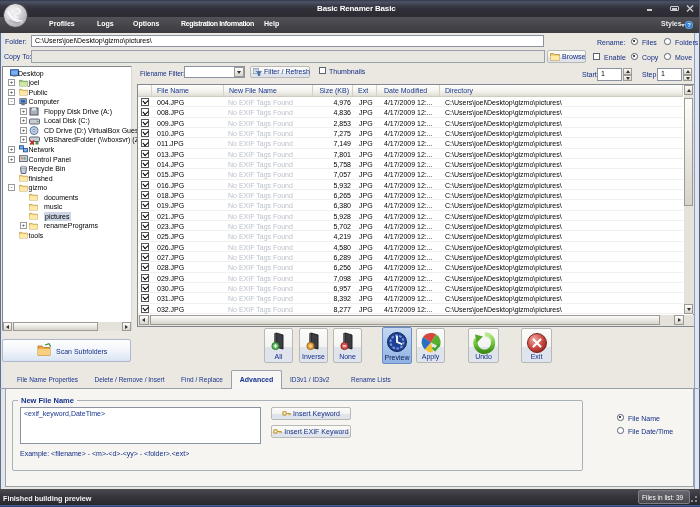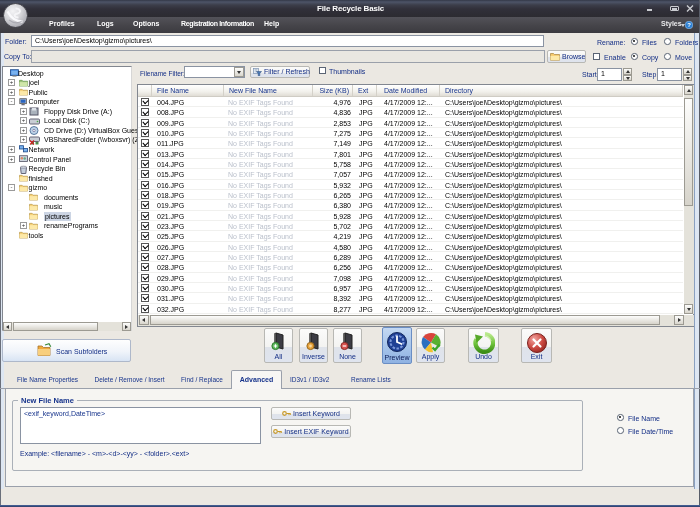--- a/index.html
+++ b/index.html
@@ -50,21 +50,21 @@
 .gb{position:absolute;border:1px solid #aab0b8;border-radius:2px}
 .gbt{position:absolute;top:-4px;background:#f6f5f2;padding:0 3px;font-weight:bold;color:#17348c;font-size:7.5px;line-height:8px}
 #sbar{left:0;top:489px;width:700px;height:16px;background:linear-gradient(#4a494f 0%,#37363c 45%,#28272d 100%)}
 #sbar .txt{position:absolute;left:3px;top:5px;color:#f2f2f2;font-size:7.2px;font-weight:bold}
 #fpanel{position:absolute;left:638px;top:1px;width:52px;height:14px;background:linear-gradient(#6a696f,#48474d);border:1px solid #7e7e84;border-radius:2px;color:#fff;font-size:6.5px;padding:3px 0 0 3px;white-space:nowrap}
 #bstrip{left:0;top:505px;width:700px;height:2px;background:linear-gradient(#4a66a0,#2c3c63)}
 </style></head><body>
 <div id="win">
     <div class="ab" id="tbar"></div>
     <div class="ab" id="mbar"></div>
-    <div class="ab" id="title">File Recycle Basic</div>
+    <div class="ab" id="title">Basic Renamer Basic</div>
     <div class="ab" style="left:647px;top:9px;width:5px;height:1.5px;background:#c9cbd0"></div>
     <div class="ab" style="left:670px;top:6px;width:9px;height:5px;border:1px solid #c9cbd0;border-radius:1px">
       <div class="ab" style="left:1px;top:1px;width:5px;height:2px;background:#c9cbd0"></div>
     </div>
     <svg class="ab" style="left:686px;top:5px" width="8" height="7" viewBox="0 0 8 7">
       <path d="M1 0.5 L7 6.5 M7 0.5 L1 6.5" stroke="#c9cbd0" stroke-width="1.4"></path>
     </svg>
     <svg class="ab" style="left:3px;top:3px" width="25" height="25" viewBox="0 0 25 25">
 <defs>
         <radialGradient id="lg" cx="38%" cy="32%" r="78%">
@@ -575,13 +575,24 @@
       </svg> Insert Keyword</div>
     <div class="ab btn" style="left:271px;top:425px;width:80px;height:13px;line-height:11px"><svg width="9" height="7" viewBox="0 0 9 7" style="vertical-align:-1px">
         <circle cx="2.5" cy="3.5" r="1.8" fill="none" stroke="#c89a2a" stroke-width="1.2"></circle>
         <path d="M4.5 3.5 L8.5 3.5 M7 3.5 L7 5.2 M8.5 3.5 L8.5 4.8" stroke="#c89a2a" stroke-width="1"></path>
       </svg> Insert EXIF Keyword</div>
     <div class="ab lbl" style="left:20px;top:450px">Example: &lt;filename&gt; - &lt;m&gt;-&lt;d&gt;-&lt;yy&gt; - &lt;folder&gt;.&lt;ext&gt;</div>
     <div class="ab rad on" style="left:617px;top:414px"></div>
     <div class="ab lbl" style="left:628px;top:415px">File Name</div>
     <div class="ab rad" style="left:617px;top:427px"></div>
     <div class="ab lbl" style="left:628px;top:428px">File Date/Time</div>
+    <div class="ab" id="sbar">
+      <div class="txt">Finished building preview</div>
+      <div id="fpanel">Files in list: 39</div>
+      <svg style="position:absolute;right:2px;bottom:2px" width="9" height="9" viewBox="0 0 9 9">
+        <g fill="#8a8a90">
+          <rect x="6" y="6" width="2" height="2"></rect>
+          <rect x="6" y="2" width="2" height="2"></rect>
+          <rect x="2" y="6" width="2" height="2"></rect>
+        </g>
+      </svg>
+    </div>
     <div class="ab" id="bstrip"></div>
   </div>
 </body></html>

